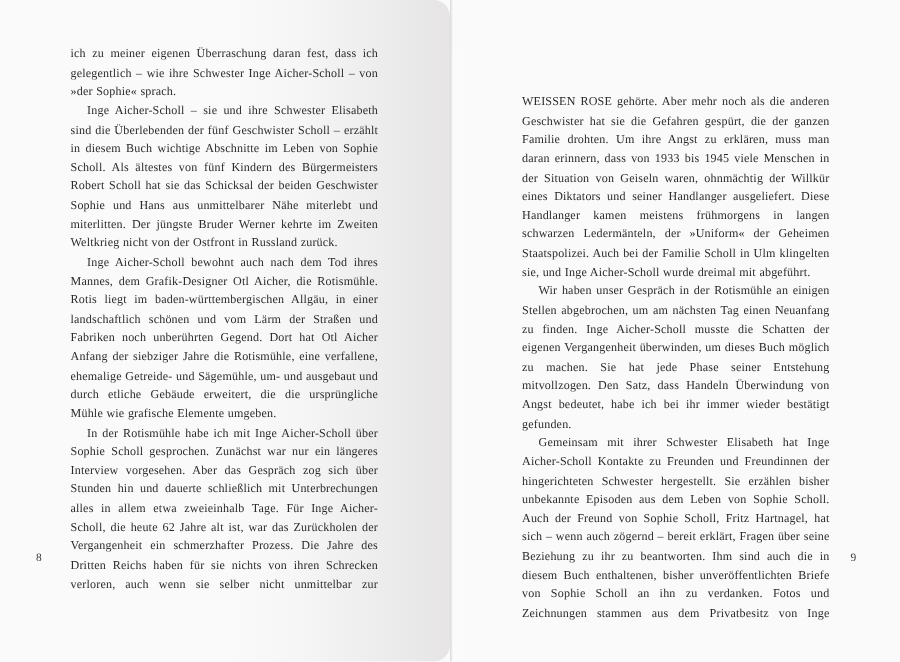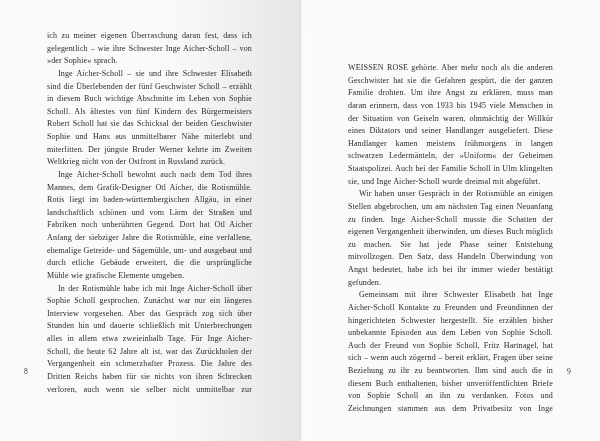--- a/index.html
+++ b/index.html
@@ -21,20 +21,21 @@
     background: #fafafa;
     display: flex;
   }
 
   
   .page {
     position: relative;
     width: 300px;
     height: 441px;
     box-sizing: border-box;
+    border-radius: 11px;
   }
   .page-left {
     background: linear-gradient(to right,
       #fafafa 0%,
       #fafafa 52%,
       #f6f6f6 66%,
       #f0efef 80%,
       #eae9e9 92%,
       #e6e4e4 100%);
   }

